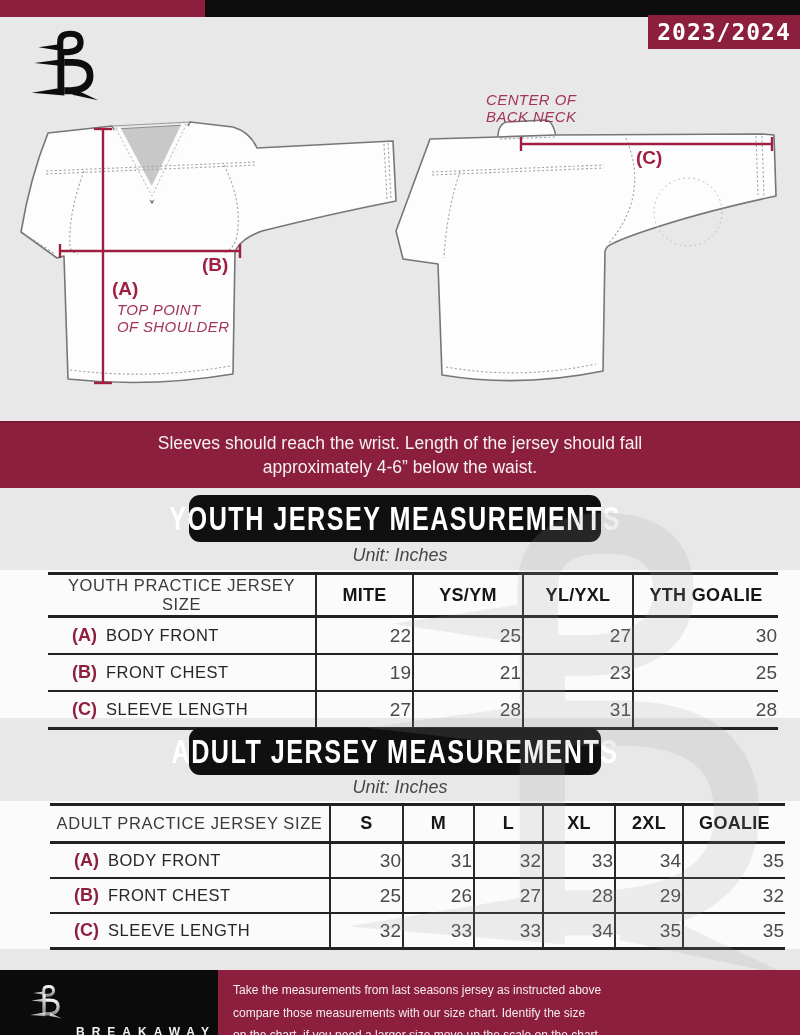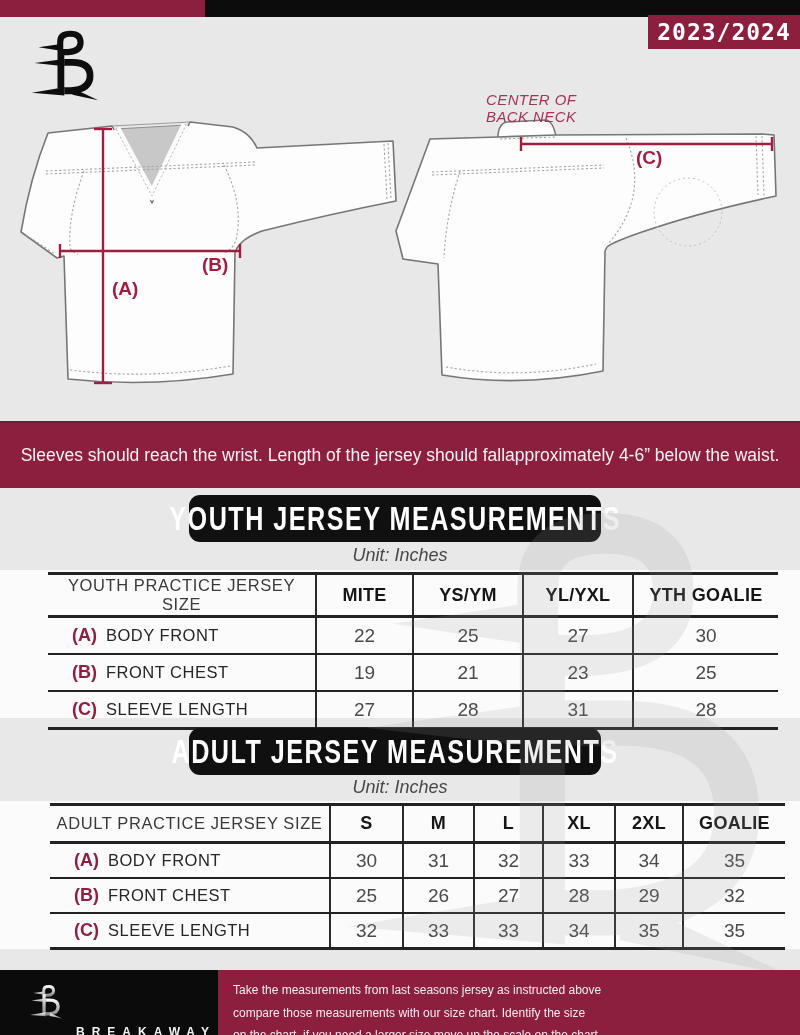--- a/index.html
+++ b/index.html
@@ -22,21 +22,21 @@
   .logo-top{left:26px;top:27px;width:82px;height:78px;color:#0d0d0d;z-index:2;}
 
   
   .diagram-svg{left:0;top:78px;width:800px;height:350px;z-index:1;}
   .dlabel{position:absolute;color:#a01f40;font-weight:700;font-size:19px;z-index:2;}
   .dnote{position:absolute;color:#a23556;font-style:italic;font-size:15px;line-height:16.5px;
          letter-spacing:.4px;z-index:2;font-weight:500;}
 
   
   .banner{left:0;top:421px;width:800px;height:67px;background:#8c1e3e;border-top:2px solid #791834;
-          box-sizing:border-box;display:flex;flex-direction:row;align-items:center;justify-content:center;
+          box-sizing:border-box;display:flex;flex-direction:column;align-items:center;justify-content:center;
           z-index:2;}
   .banner div{color:#f6f0f2;font-size:17.5px;line-height:23.5px;text-align:center;}
 
   
   .pill{width:412px;height:47px;background:#101010;border-radius:11px;z-index:3;
         display:flex;align-items:center;justify-content:center;}
   .pill .pt{color:#ffffff;font-size:34px;font-weight:700;letter-spacing:2px;white-space:nowrap;
             display:inline-block;transform:scaleX(0.74);}
   .unit{width:800px;text-align:center;color:#474747;font-style:italic;font-size:18px;font-weight:500;z-index:3;}
 
@@ -46,21 +46,21 @@
   table{border-collapse:collapse;table-layout:fixed;}
   thead th{border-top:3px solid #222222;border-bottom:3px solid #222222;}
   tbody td{border-bottom:2px solid #222222;}
   tbody tr:last-child td{border-bottom:3px solid #222222;}
   th:not(:first-child),td:not(:first-child){border-left:2px solid #2a2a2a;}
   .lbl-h{font-size:16.5px;font-weight:500;color:#3a3a3a;letter-spacing:.6px;text-align:center;}
   .col-h{font-size:18px;font-weight:700;color:#161616;text-align:center;letter-spacing:.3px;}
   .lbl{text-align:left;padding-left:24px;}
   .lbl .key{color:#8e1f3f;font-weight:700;font-size:18px;margin-right:9px;}
   .lbl .rl{color:#262626;font-size:16.5px;font-weight:500;letter-spacing:.5px;}
-  .val{text-align:center;font-size:19px;color:#4a4a4a;}
+  .val{text-align:right;font-size:19px;color:#4a4a4a;}
   .youth-tbl th{height:33px;} .youth-tbl td{height:33px;}
   .adult-tbl th{height:33px;} .adult-tbl td{height:31px;}
 
   
   .watermark{left:348px;top:488px;width:470px;height:520px;color:#9a9a9a;opacity:0.16;
              z-index:4;pointer-events:none;}
 
   
   .footer-black{left:0;top:970px;width:218px;height:65px;background:#0b0b0b;z-index:5;}
   .footer-logo{left:30px;top:983px;width:34px;height:38px;z-index:6;}
@@ -141,20 +141,24 @@
       <path d="M60,251 L240,251"></path>
         <path d="M60,244 L60,258"></path>
         <path d="M240,244 L240,258"></path>
       <path d="M521,144 L772,144"></path>
         <path d="M521,137 L521,151"></path>
         <path d="M772,137 L772,151"></path>
     </g>
   </svg>
 
   <div class="dlabel" style="left:112px;top:278px;">(A)</div>
+  <div class="dnote" style="left:117px;top:302px;">
+    <div>TOP POINT</div>
+    <div>OF SHOULDER</div>
+  </div>
   <div class="dlabel" style="left:202px;top:254px;">(B)</div>
   <div class="dlabel" style="left:636px;top:147px;">(C)</div>
   <div class="dnote" style="left:486px;top:92px;">
     <div>CENTER OF</div>
     <div>BACK NECK</div>
   </div>
 
   <div class="abs banner">
     <div>Sleeves should reach the wrist. Length of the jersey should fall</div>
     <div>approximately 4-6” below the waist.</div>

